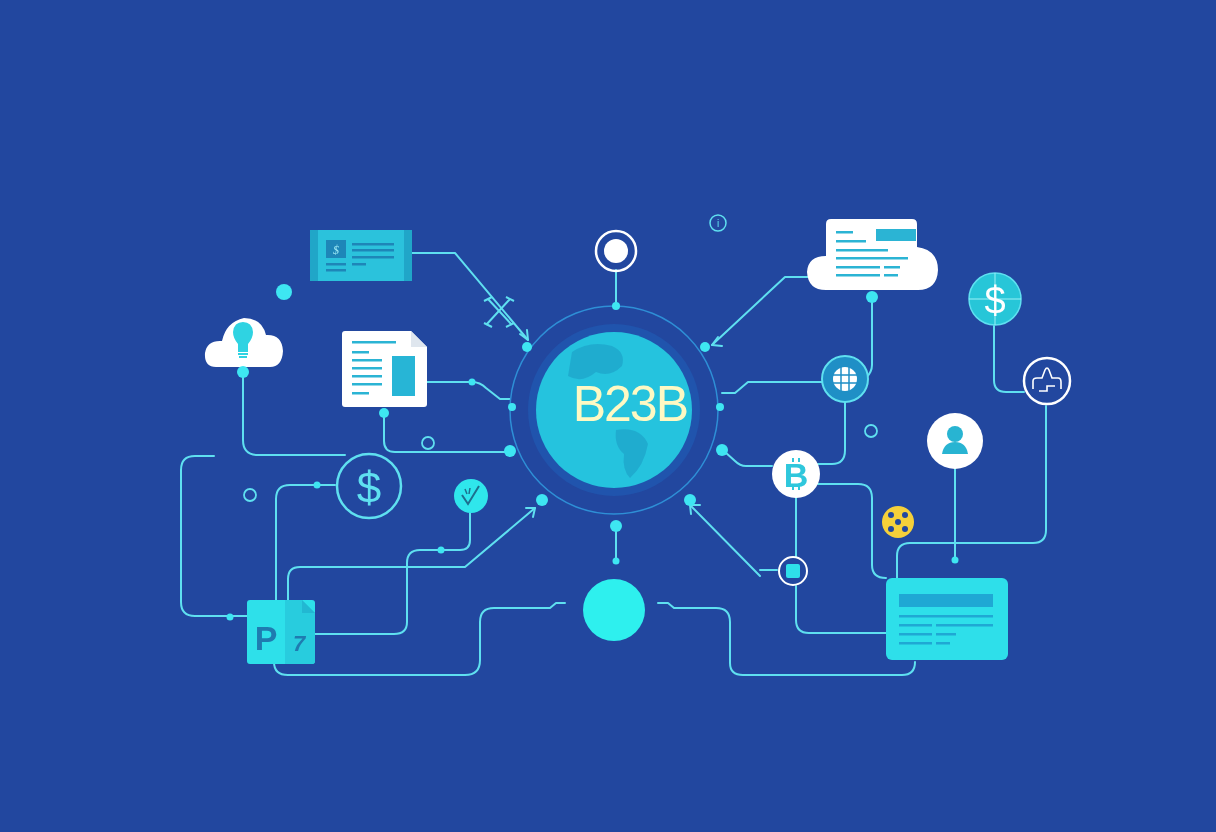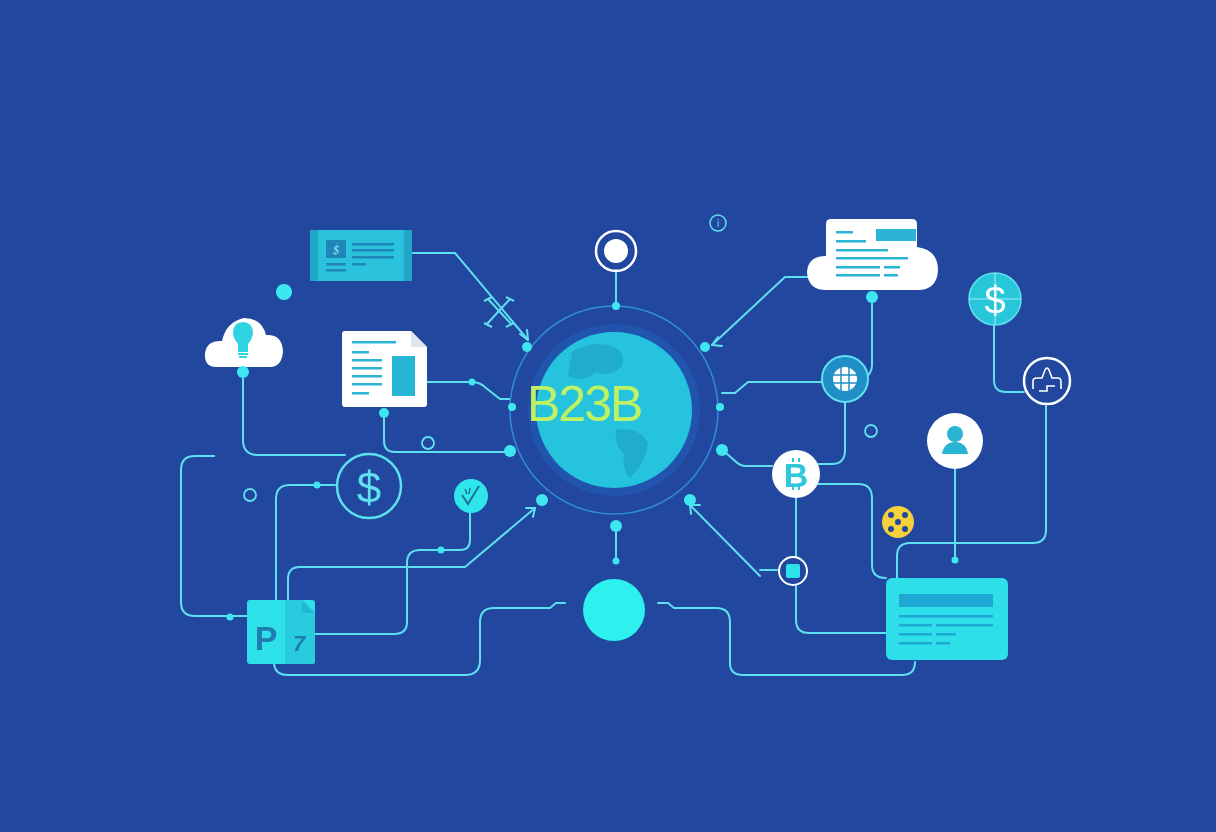--- a/index.html
+++ b/index.html
@@ -1,22 +1,22 @@
 <!DOCTYPE html>
 <html><head>
 <meta charset="utf-8">
 <style>
   html,body{margin:0;padding:0;}
   body{width:1216px;height:832px;background:#22479f;overflow:hidden;font-family:"Liberation Sans",sans-serif;}
   #stage{position:absolute;left:0;top:0;width:1216px;height:832px;}
   svg{position:absolute;left:0;top:0;}
   .ln{fill:none;stroke:#5fe0f0;stroke-width:2;stroke-linecap:round;stroke-linejoin:round;}
   .dot{fill:#3ee6f2;}
-  #center-label{position:absolute;left:527px;top:374px;width:160px;text-align:left;
-    font-family:"Liberation Sans",sans-serif;font-size:50px;font-weight:400;color:#bef264;letter-spacing:-2px;line-height:60px;}
+  #center-label{position:absolute;left:527px;top:374px;width:160px;text-align:right;
+    font-family:"Liberation Sans",sans-serif;font-size:50px;font-weight:400;color:#fef9c3;letter-spacing:-2px;line-height:60px;}
 </style>
 </head>
 <body>
 
 <div id="stage">
 <svg width="1216" height="832" viewBox="0 0 1216 832">
 
   <g>
 
     <path class="ln" d="M412 253 H455 L528 340"></path>

